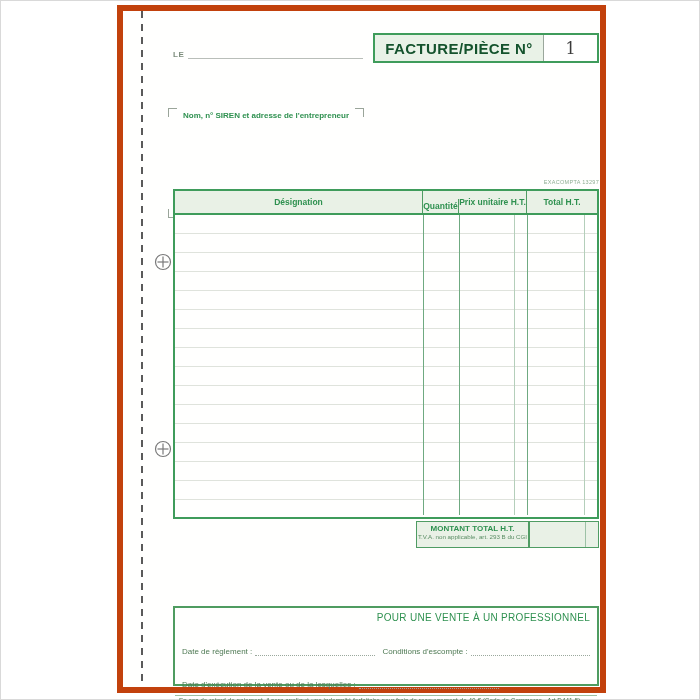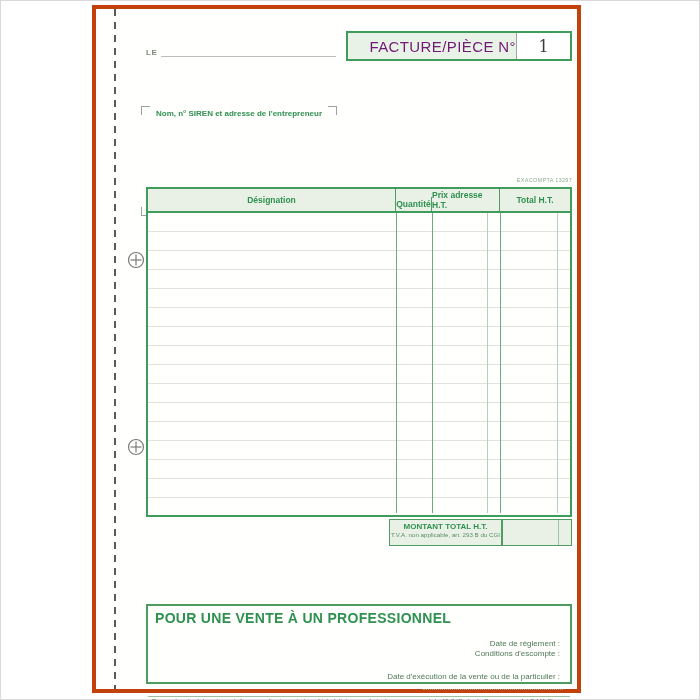--- a/index.html
+++ b/index.html
@@ -2,38 +2,38 @@
 <html><head>
 <meta charset="utf-8">
 <style>
   * { margin:0; padding:0; box-sizing:border-box; }
   html,body { background:#ffffff; }
   body { font-family:"Liberation Sans", sans-serif; }
 
   .screenshot { position:relative; width:700px; height:700px; background:#ffffff;
                 outline:1px solid #d9d9d9; outline-offset:-1px; overflow:hidden; }
 
-  .sheet { position:absolute; left:92px; top:5px; width:489px; height:688px;
-           background:#fffffe; border:4px solid #c2410c; }
+  .sheet { position:absolute; left:117px; top:5px; width:489px; height:688px;
+           background:#fffffe; border:6px solid #c2410c; }
 
   .perforation { position:absolute; left:18px; top:0; width:2px; height:100%;
                  background:repeating-linear-gradient(to bottom,#5a5a5a 0 7px,transparent 7px 13px); }
 
   .punch { position:absolute; left:31px; }
   .punch.p1 { top:242px; } .punch.p2 { top:429px; }
 
   
   .le-row { position:absolute; left:50px; top:38px; width:190px; display:flex; align-items:flex-end; }
   .le-label { font-size:8px; font-weight:bold; color:#7d8d7d; letter-spacing:.5px; margin-right:4px; }
   .le-line { flex:1; border-bottom:1px solid #b9beb9; height:10px; }
 
   
   .facture-box { position:absolute; left:250px; top:22px; width:226px; height:30px;
                  background:#e9f2e7; border:2px solid #3f9c5b; display:flex; align-items:center; }
-  .facture-title { flex:1; text-align:right; font-size:15px; font-weight:normal; color:#701a75; letter-spacing:.4px; }
+  .facture-title { flex:1; text-align:center; font-size:15px; font-weight:bold; color:#14532d; letter-spacing:.4px; }
   .facture-num { width:54px; height:100%; background:#ffffff; border-left:1px solid #9aa79c;
                  display:flex; align-items:center; justify-content:center;
                  font-family:"DejaVu Serif", serif; font-size:16px; color:#3a3a3a; }
 
   
   .ent-box { position:absolute; left:45px; top:57px; width:196px; height:110px;margin-top:40px; }
   .corner { position:absolute; width:9px; height:9px; }
   .c-tl { left:0; top:0; border-left:1px solid #9aa59a; border-top:1px solid #9aa59a; }
   .c-tr { right:0; top:0; border-right:1px solid #9aa59a; border-top:1px solid #9aa59a; }
   .c-bl { left:0; bottom:0; border-left:1px solid #9aa59a; border-bottom:1px solid #9aa59a; }
@@ -81,22 +81,22 @@
   
   .assurance-box { position:absolute; left:50px; top:539px; width:426px; height:48px;
                    border:1px solid #84b291; background:#fffffe; padding:3px 5px 0 5px; }
   .assurance-title { font-size:7.8px; font-weight:bold; color:#3f7c49; }
   .assurance-sub { font-size:6.3px; color:#6f9a76; }
   .assurance-line { position:absolute; left:5px; right:5px; top:32px; border-top:1px solid #cfd8cc; }
 
   
   .pro-box { position:absolute; left:50px; top:595px; width:426px; height:80px;
              border:2px solid #4f9c60; background:#fffffe; padding:4px 7px 0 7px; }
-  .pro-title { text-align:left; font-size:14px; font-weight:bold; color:#2f9150; letter-spacing:.3px; }
-  .pro-row { display:flex; align-items:flex-end; margin-top:13px;flex-direction:column; }
+  .pro-title { text-align:right; font-size:10px; font-weight:normal; color:#2f9150; letter-spacing:.3px; }
+  .pro-row { display:flex; align-items:flex-end; margin-top:24px; }
   .pro-label { font-size:8px; color:#4f7a54; white-space:nowrap; margin-right:3px; }
   .pro-row .dotline { margin-right:8px; }
   .pro-row .dotline:last-child { margin-right:0; }
   .dot-fixed { width:140px; flex:none; }
   .pct { font-size:8px; color:#4f7a54; margin-left:4px; }
   .pro-footnote { border-top:1px solid #9bbf9f; margin:6px -7px 0 -7px; padding:1px 4px 0 4px;
                   font-size:6.4px; color:#4f7c55; }
 </style>
 </head>
 <body>
@@ -137,21 +137,21 @@
       <div class="ent-title">Nom, n° SIREN et adresse de l'entrepreneur</div>
     </div>
 
 
     <div class="ref">EXACOMPTA 13297</div>
 
     <div class="table">
       <div class="thead">
         <div class="th c1">Désignation</div>
         <div class="th c2">Quantité</div>
-        <div class="th c3">Prix adresse H.T.</div>
+        <div class="th c3">Prix unitaire H.T.</div>
         <div class="th c4">Total H.T.</div>
       </div>
       <div class="tbody">
         <div class="vline v1"></div>
         <div class="vline v2"></div>
         <div class="vthin v3"></div>
         <div class="vline v4"></div>
         <div class="vthin v5"></div>
       </div>
     </div>
@@ -169,20 +169,20 @@
 
     <div class="pro-box">
       <div class="pro-title">POUR UNE VENTE À UN PROFESSIONNEL</div>
       <div class="pro-row">
         <span class="pro-label">Date de règlement :</span>
         <div class="dotline"></div>
         <span class="pro-label">Conditions d'escompte :</span>
         <div class="dotline"></div>
       </div>
       <div class="pro-row">
-        <span class="pro-label">Date d'exécution de la vente ou de la particulier :</span>
+        <span class="pro-label">Date d'exécution de la vente ou de la lesquelles :</span>
         <div class="dotline dot-fixed"></div>
       </div>
       <div class="pro-footnote">En cas de retard de paiement, il sera appliqué une indemnité forfaitaire pour frais de recouvrement de 40 € (Code de Commerce - Art D441-5).</div>
     </div>
 
   </div>
 </div>
 
 </body></html>

